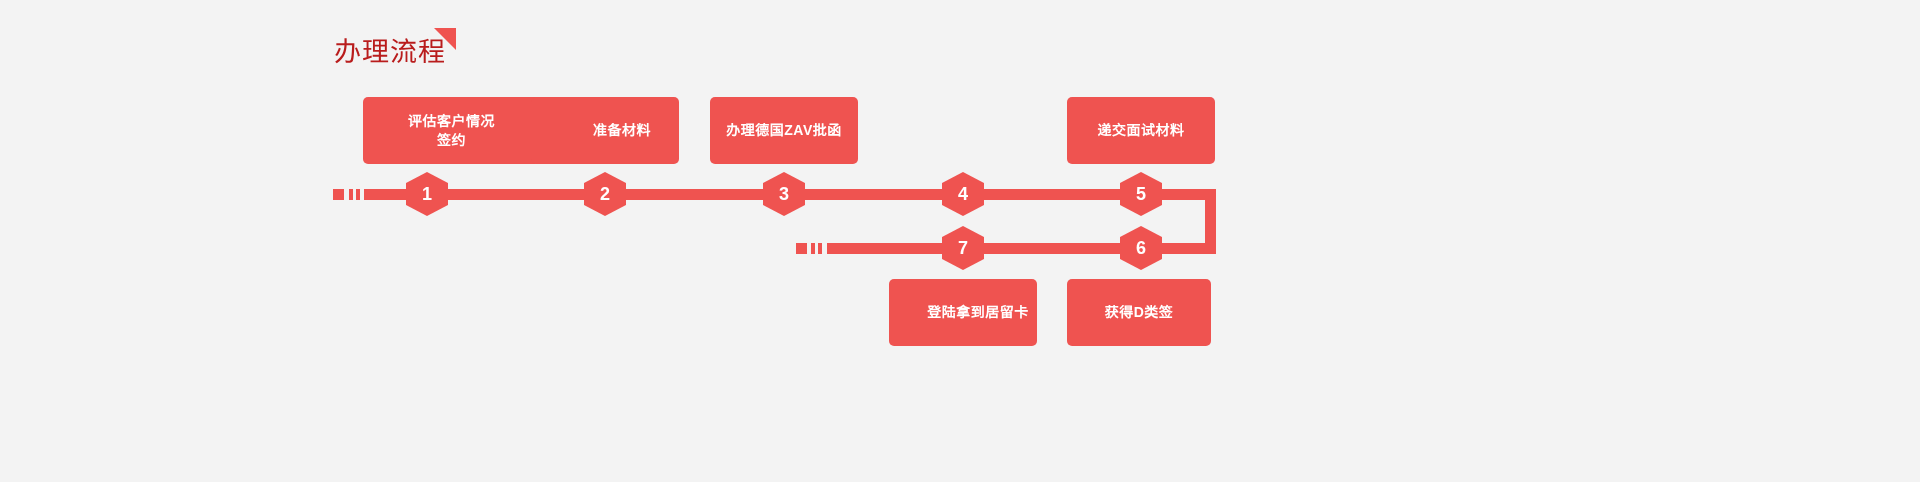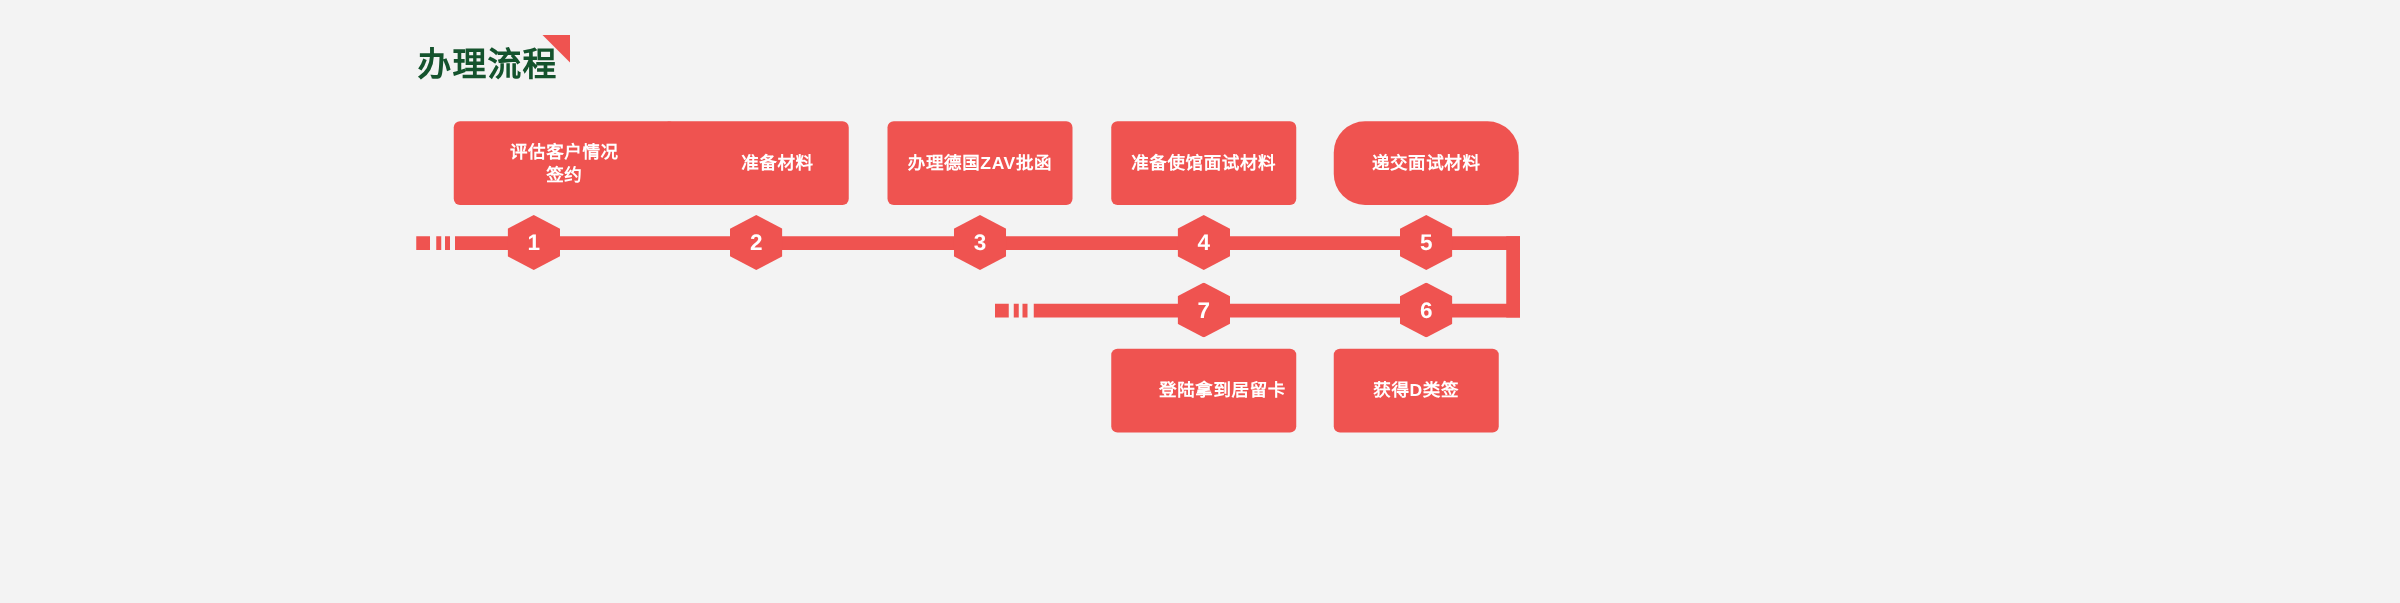--- a/index.html
+++ b/index.html
@@ -25,22 +25,22 @@
 
   
   .title-block {
     position: absolute;
     left: 334px;
     top: 30px;
     height: 44px;
   }
   .title-text {
     font-size: 27px;
-    font-weight: bold;
-    color: #14532d;
+    font-weight: normal;
+    color: #b91c1c;
     letter-spacing: 1px;
     line-height: 44px;
     white-space: nowrap;
     display: block;
   }
   .title-corner {
     position: absolute;
     left: 100px;
     top: -2px;
     width: 0;
@@ -135,25 +135,22 @@
   </div>
 
   <div class="card" style="left:531px; top:97px; width:148px; height:67px;padding-left:40px;">
     <span class="card-line">准备材料</span>
   </div>
 
   <div class="card" style="left:710px; top:97px; width:148px; height:67px;">
     <span class="card-line">办理德国ZAV批函</span>
   </div>
 
-  <div class="card" style="left:889px; top:97px; width:148px; height:67px;">
-    <span class="card-line">准备使馆面试材料</span>
-  </div>
-
-  <div class="card" style="left:1067px; top:97px; width:148px; height:67px;border-radius:25px;">
+
+  <div class="card" style="left:1067px; top:97px; width:148px; height:67px;">
     <span class="card-line">递交面试材料</span>
   </div>
 
   <span class="dash-sq" style="left:333px; top:189px;"></span>
   <span class="dash-thin" style="left:349px; top:189px;"></span>
   <span class="dash-thin" style="left:356px; top:189px;"></span>
   <span class="rail rail-h" style="left:364px; top:189px; width:852px;"></span>
 
   <span class="rail rail-v" style="left:1205px; top:189px; height:65px;"></span>
   <span class="rail rail-h" style="left:827px; top:243px; width:389px;"></span>
@@ -188,17 +185,17 @@
   </div>
   <div class="hexwrap" style="left:942px; top:226px;">
     <span class="hex"></span>
     <span class="hex-num">7</span>
   </div>
 
   <div class="card" style="left:889px; top:279px; width:148px; height:67px;padding-left:36px;">
     <span class="card-line">登陆拿到居留卡</span>
   </div>
 
-  <div class="card" style="left:1067px; top:279px; width:132px; height:67px;">
+  <div class="card" style="left:1067px; top:279px; width:144px; height:67px;">
     <span class="card-line">获得D类签</span>
   </div>
 
 </div>
 
 </body></html>

